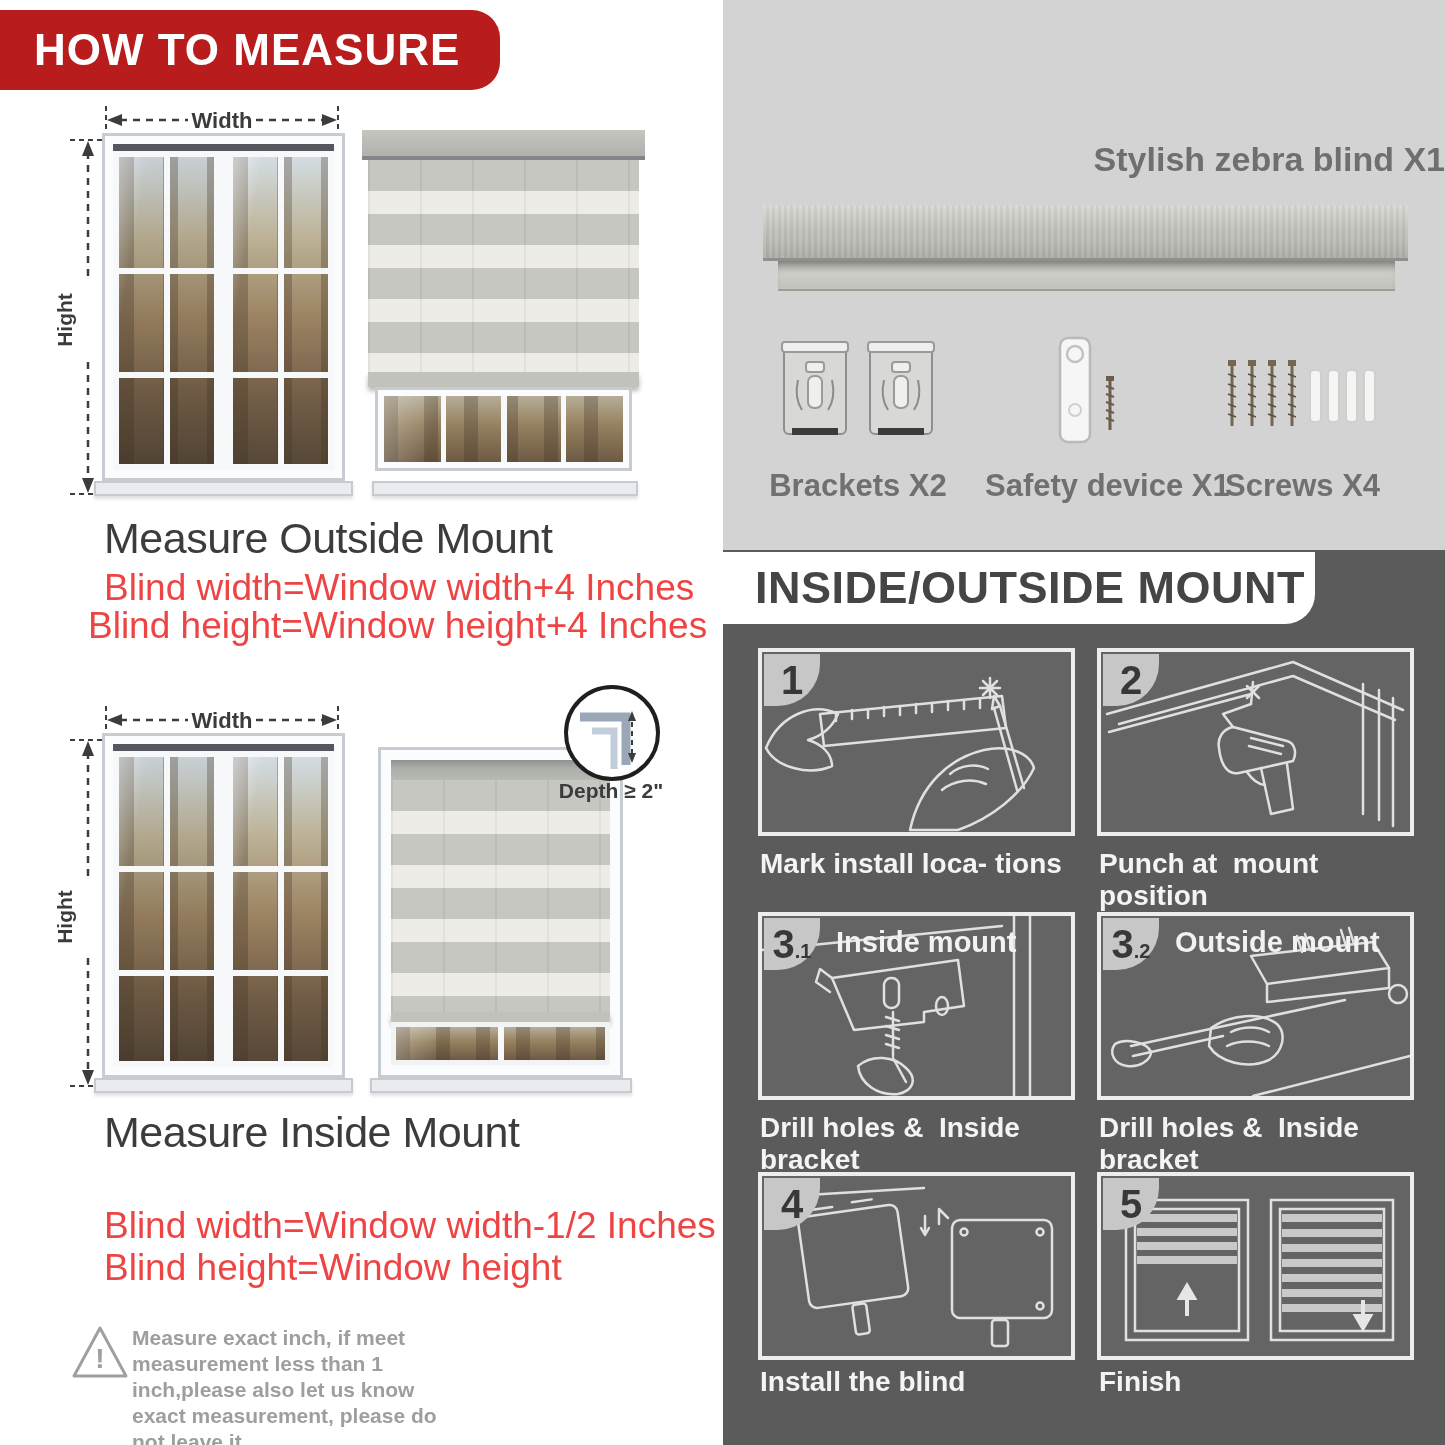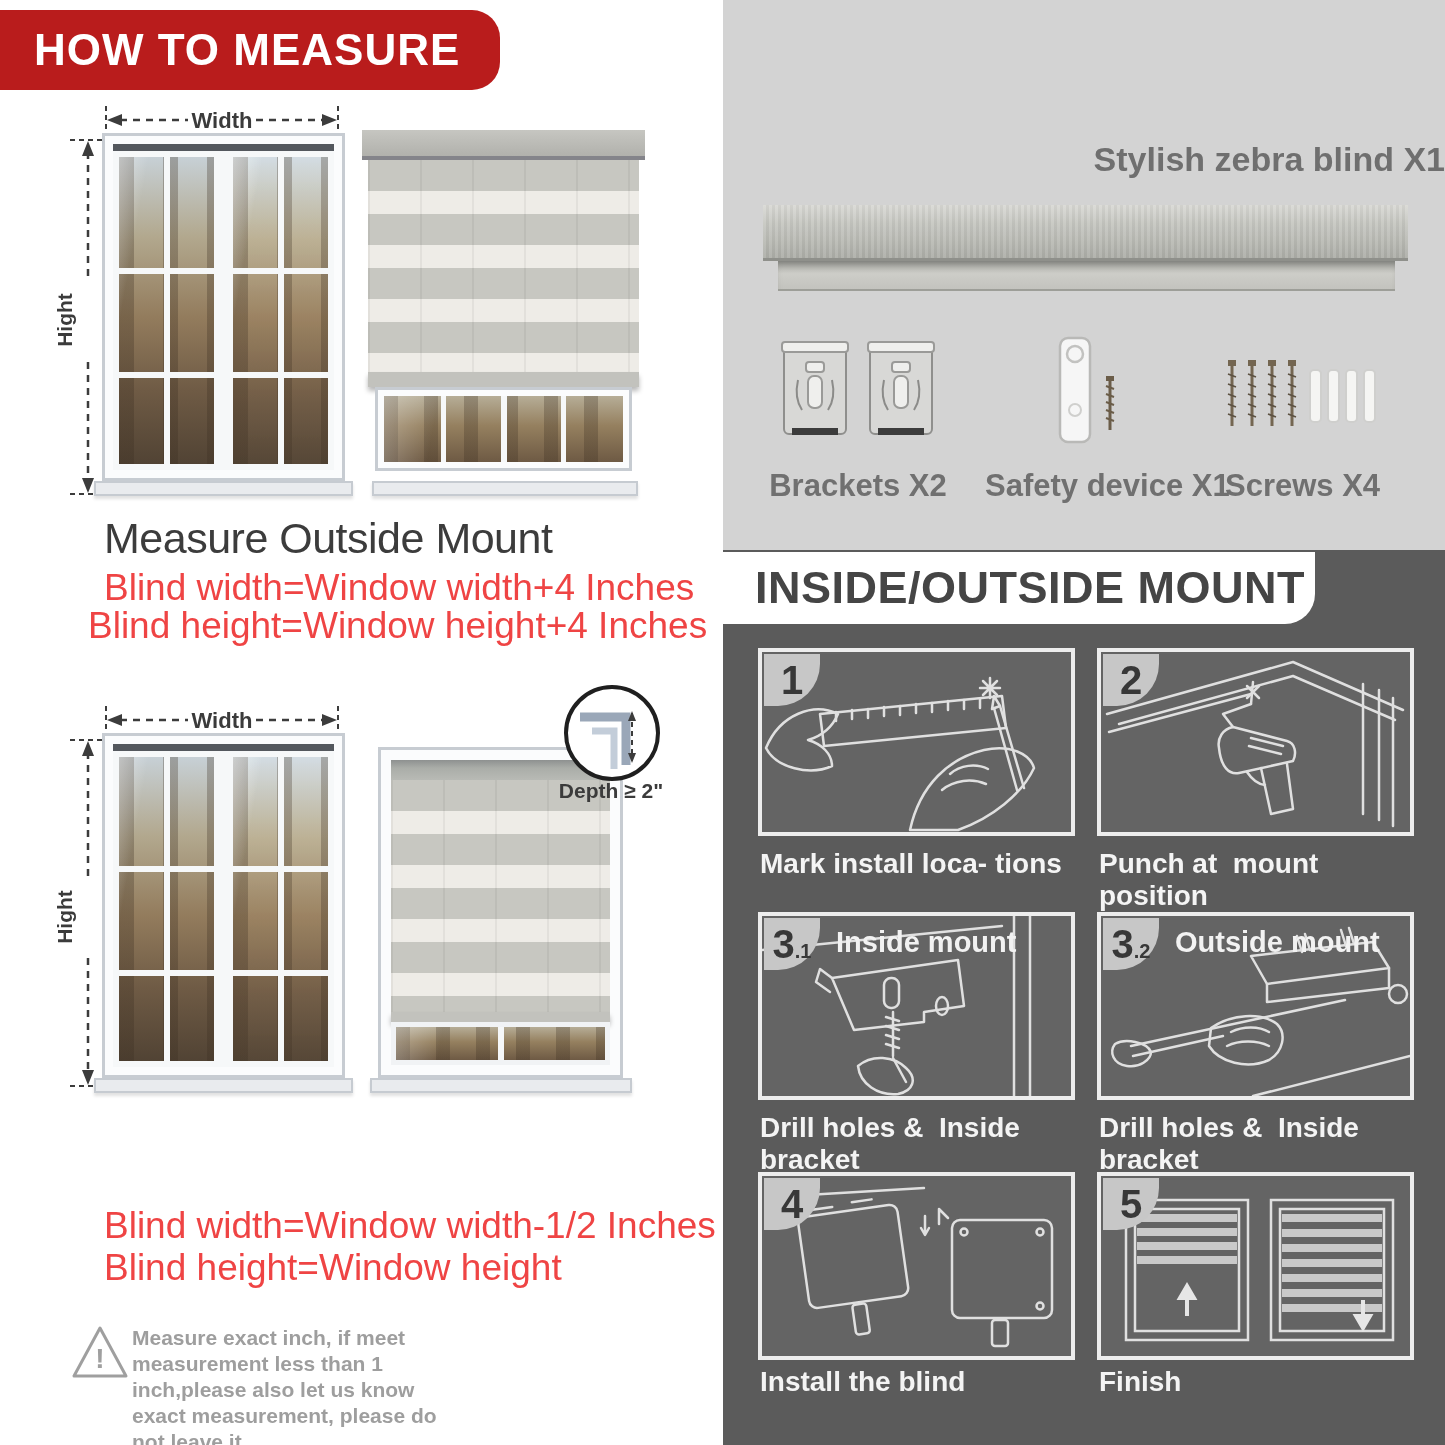--- a/index.html
+++ b/index.html
@@ -207,20 +207,21 @@
   <svg class="abs" style="left:562px;top:683px;z-index:5;" width="100" height="100">
     <circle cx="50" cy="50" r="46" fill="#ffffff" stroke="#1f1f1f" stroke-width="4"></circle>
     <path d="M18,34 L64,34 L64,82" fill="none" stroke="#9aa7b8" stroke-width="9"></path>
     <path d="M30,48 L52,48 L52,86" fill="none" stroke="#c3cdd9" stroke-width="7"></path>
     <line x1="70" y1="30" x2="70" y2="78" stroke="#3c3c3c" stroke-width="2" stroke-dasharray="5 4"></line>
     <polygon points="70,80 66,70 74,70" fill="#3c3c3c"></polygon>
     <polygon points="70,28 66,38 74,38" fill="#3c3c3c"></polygon>
   </svg>
   <div class="abs inset-label" style="left:552px;top:779px;width:118px;text-align:center;z-index:5;">Depth ≥ 2"</div>
 
+  <div class="abs h1" style="left:104px;top:1108px;">Measure Inside Mount</div>
   <div class="abs body-line" style="left:104px;top:1205px;">Blind width=Window width-1/2 Inches</div>
   <div class="abs body-line" style="left:104px;top:1247px;">Blind height=Window height</div>
 
   <svg class="abs" style="left:70px;top:1322px;" width="60" height="60">
     <polygon points="30,6 56,54 4,54" fill="none" stroke="#9f9f9f" stroke-width="3" stroke-linejoin="round"></polygon>
     <text x="30" y="46" text-anchor="middle" font-size="28" font-weight="bold" fill="#9f9f9f">!</text>
   </svg>
   <div class="abs warn-text" style="left:132px;top:1325px;">Measure exact inch, if meet measurement less than 1 inch,please also let us know exact measurement, please do not leave it</div>
 
   <div class="abs panel-light"></div>

